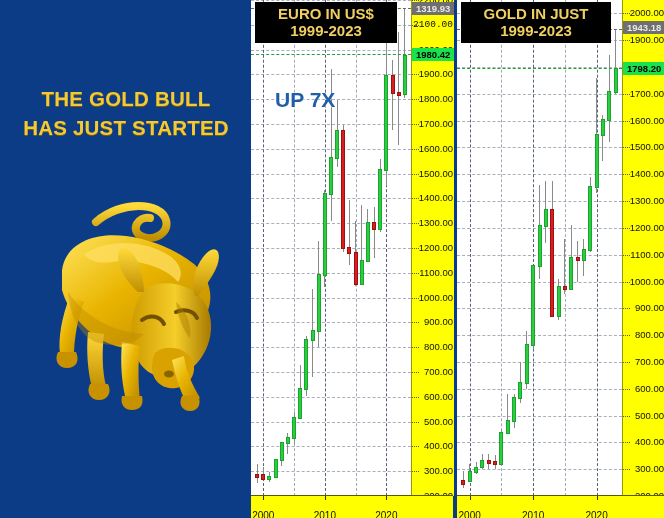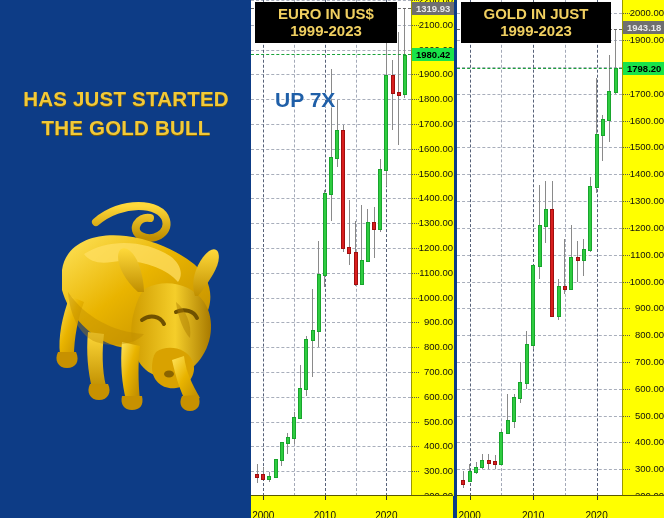--- a/index.html
+++ b/index.html
@@ -122,22 +122,22 @@
 
   .level-line{position:absolute;left:0;right:0;height:0;border-top:1px dashed #333;}
 </style>
 </head>
 <body>
 
 <div id="root">
 
   <div class="left-panel">
     <div class="headline">
+      <div>THE GOLD BULL</div>
       <div>HAS JUST STARTED</div>
-      <div>THE GOLD BULL</div>
     </div>
 
     <div class="bull-wrap">
       <svg viewBox="0 0 230 230" xmlns="http://www.w3.org/2000/svg" aria-hidden="true">
         <defs>
           <linearGradient id="goldA" x1="0" y1="0" x2="1" y2="1">
             <stop offset="0%" stop-color="#ffe45c"></stop>
             <stop offset="45%" stop-color="#e9b400"></stop>
             <stop offset="100%" stop-color="#b98600"></stop>
           </linearGradient>
@@ -319,21 +319,21 @@
         <div class="candle" style="left: 151.846px; width: 4px; top: 0px; bottom: 0px;">
           <div class="wick" style="top: 8.184px; height: 90.024px;"></div>
           <div class="body up" style="top: 54.56px; height: 38.688px;"></div>
         </div>
         <div class="level-line" style="top: 7.93848px; border-top-color: rgb(102, 102, 102);"></div>
         <div class="level-line" style="top: 54.4558px; border-top-color: rgb(25, 163, 58);"></div>
       </div>
     <div class="axis" id="axis-0">
         <div class="ylab" style="top: 0px;">2200.00</div>
         <div class="ytick" style="top: 0px;"></div>
-        <div class="ylab" style="top: 24.8px;">2100.00</div>
+        <div class="ylab" style="top: 24.8px; font-family: Liberation Mono, monospace;">2100.00</div>
         <div class="ytick" style="top: 24.8px;"></div>
         <div class="ylab" style="top: 49.6px;">2000.00</div>
         <div class="ytick" style="top: 49.6px;"></div>
         <div class="ylab" style="top: 74.4px;">1900.00</div>
         <div class="ytick" style="top: 74.4px;"></div>
         <div class="ylab" style="top: 99.2px;">1800.00</div>
         <div class="ytick" style="top: 99.2px;"></div>
         <div class="ylab" style="top: 124px;">1700.00</div>
         <div class="ytick" style="top: 124px;"></div>
         <div class="ylab" style="top: 148.8px;">1600.00</div>

